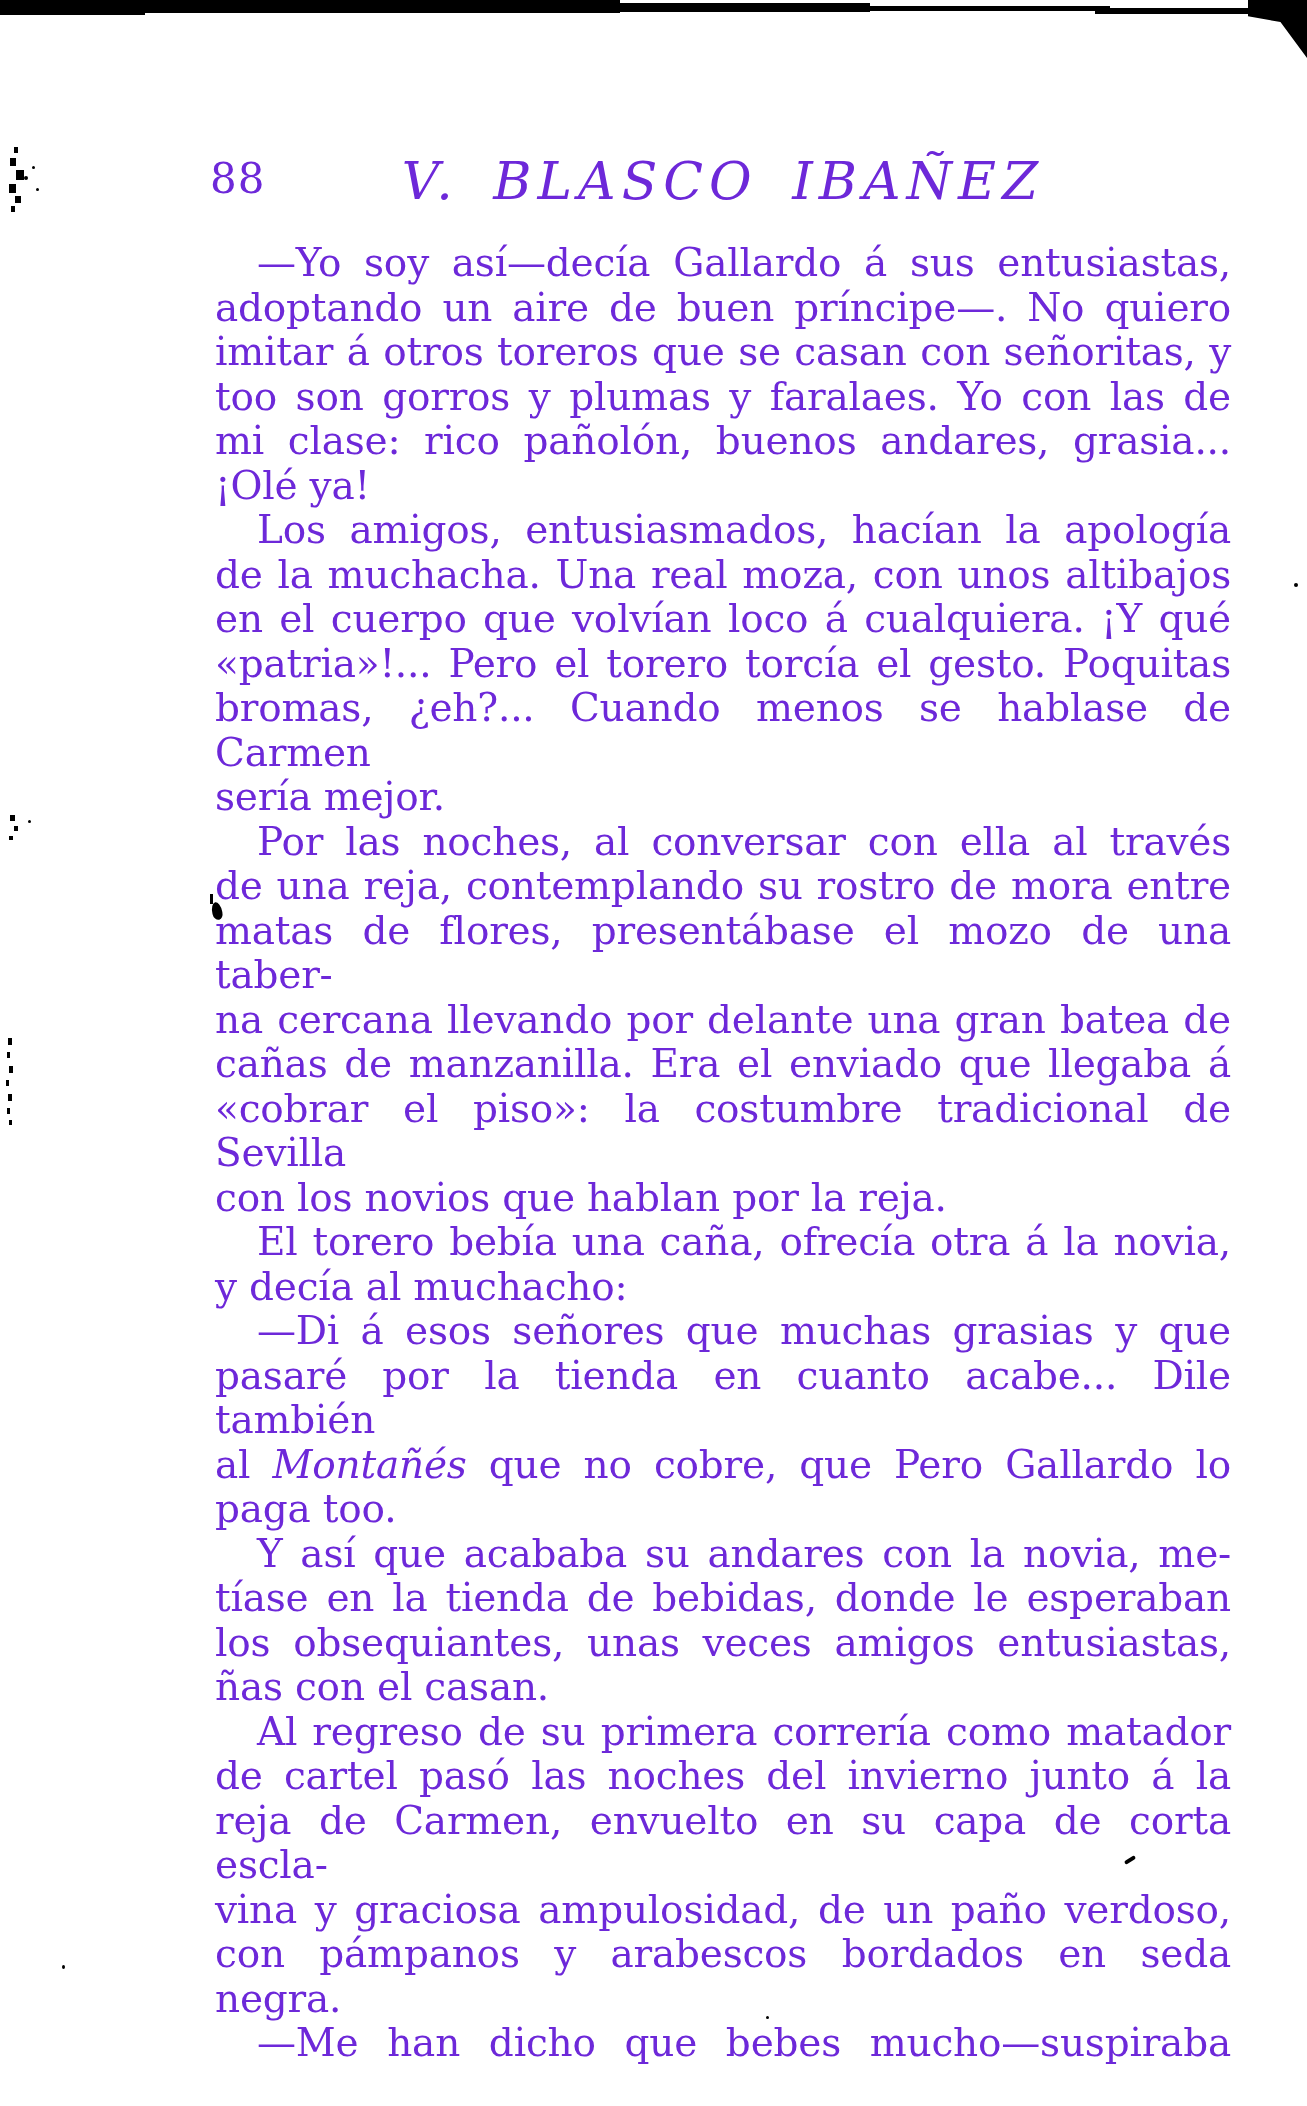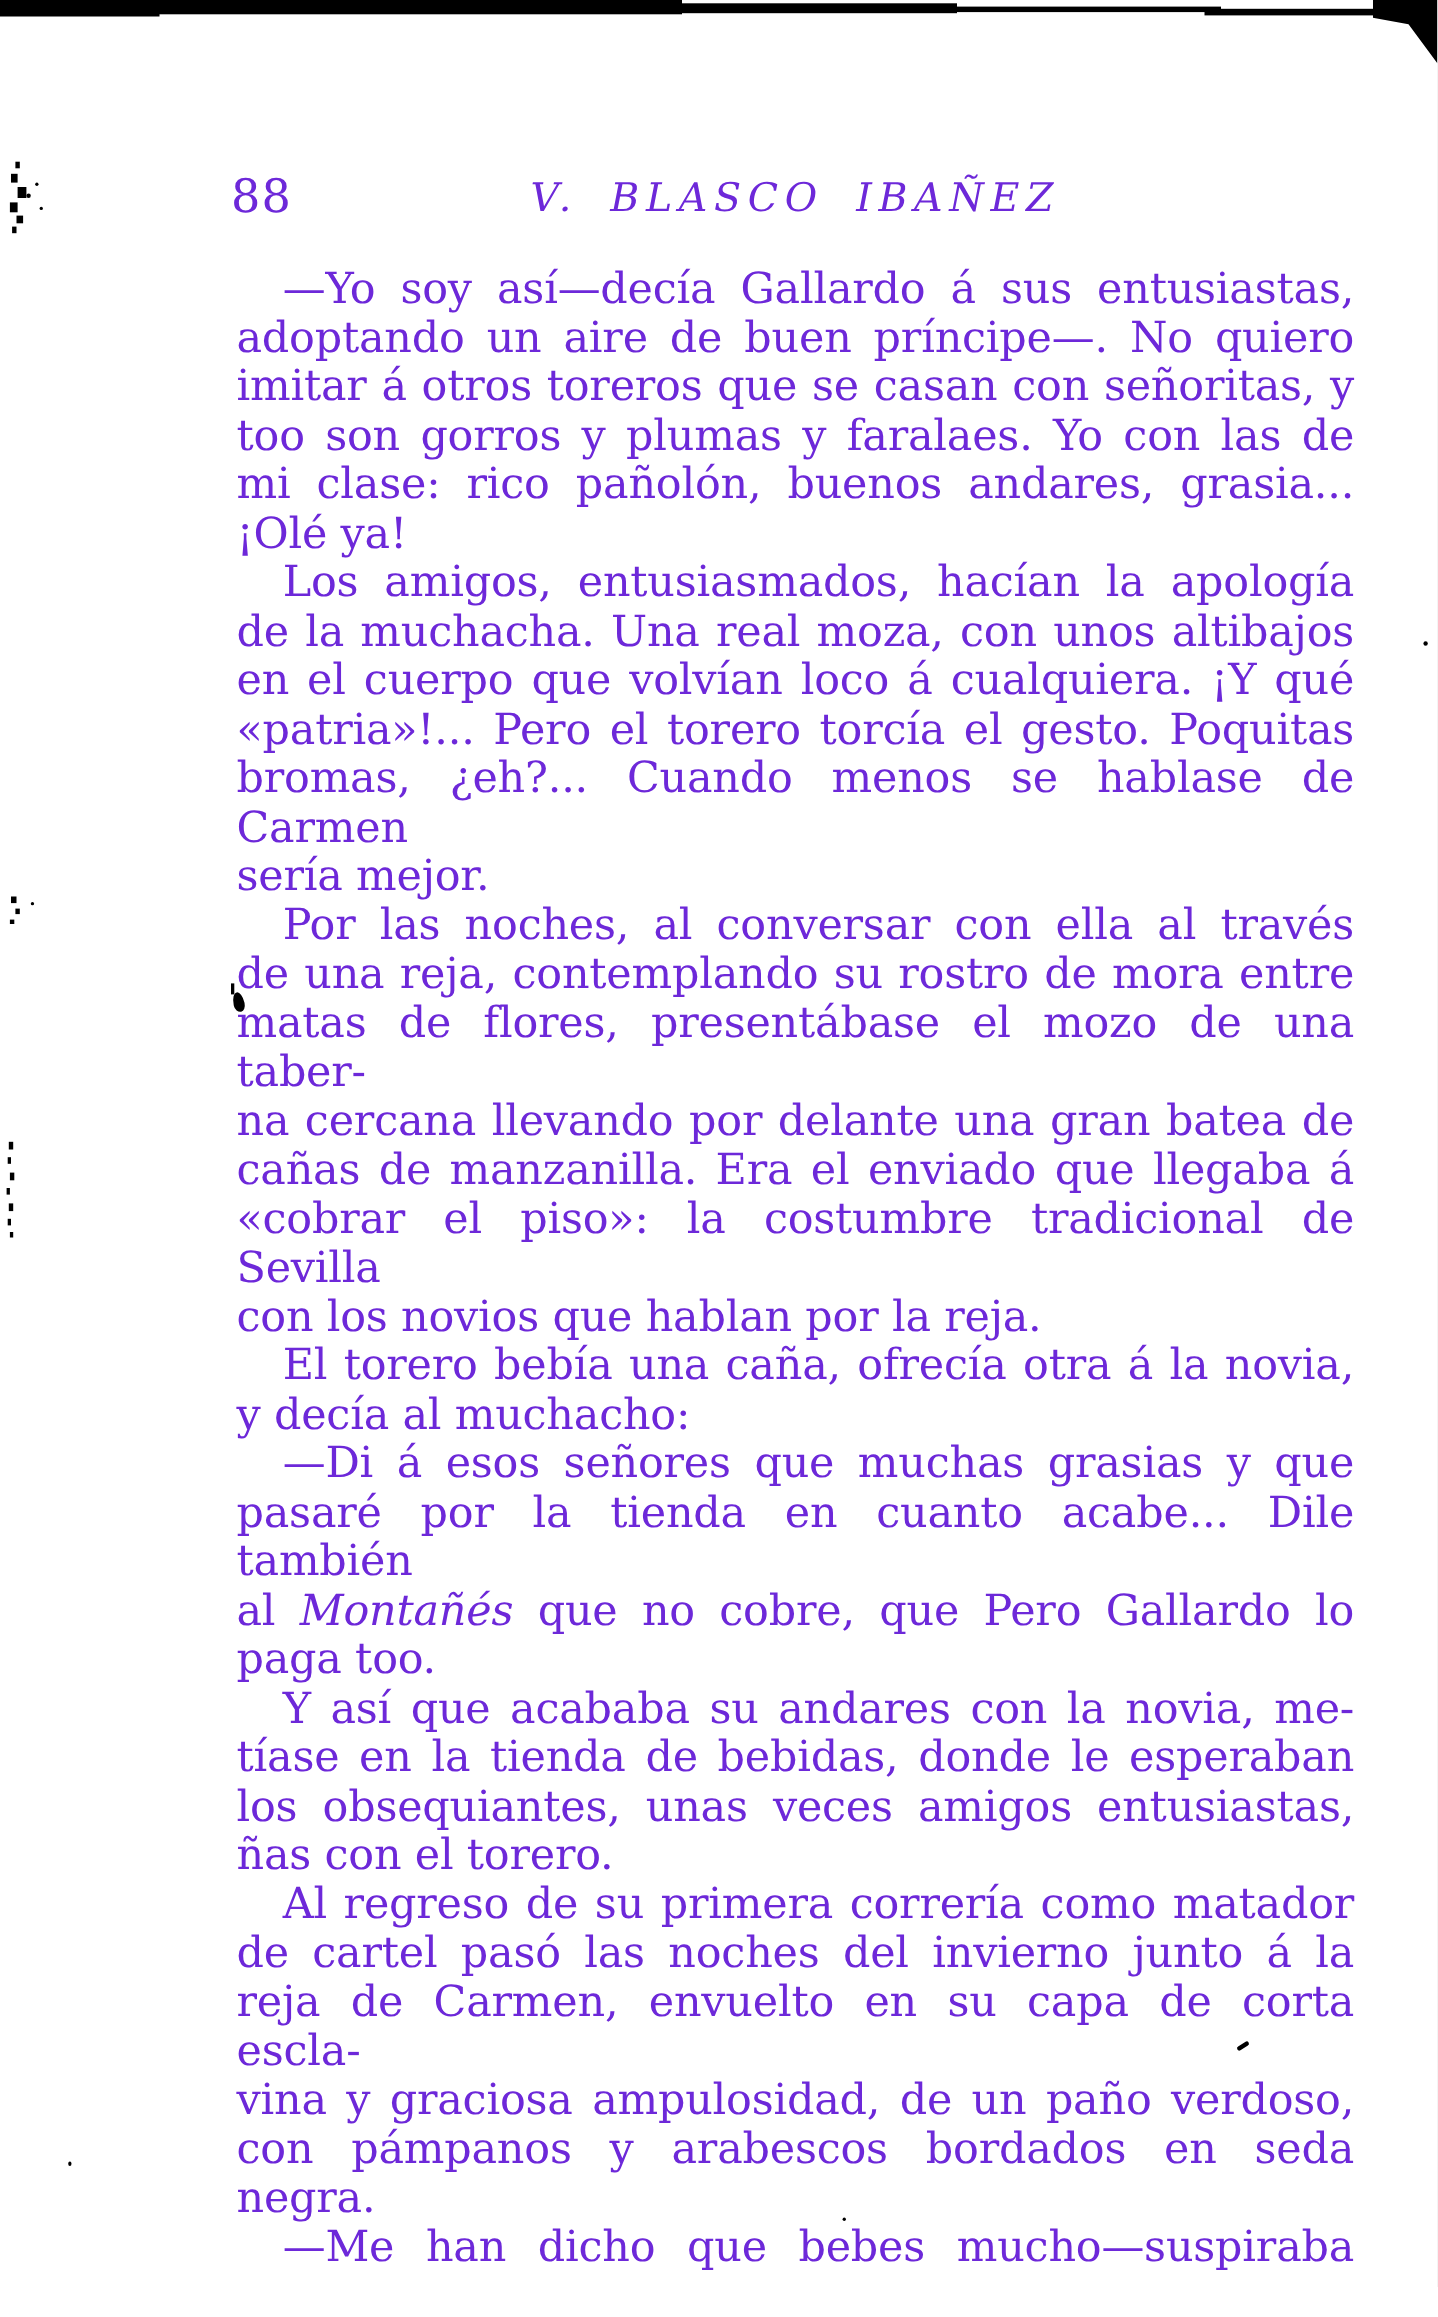--- a/index.html
+++ b/index.html
@@ -13,21 +13,21 @@
   }
   
   .page-number{
     position:absolute;left:210px;top:156px;
     font-size:42px;line-height:46px;letter-spacing:1px;
   }
   .running-title{
     position:absolute;left:215px;top:158px;width:1016px;
     text-align:center;
     font-style:italic;
-    font-size:36px;line-height:46px;
+    font-size:52px;line-height:46px;
     letter-spacing:6px;word-spacing:12px;
     white-space:nowrap;
   }
   
   .text-block{
     position:absolute;left:215px;top:241px;width:1016px;
   }
   .line{
     font-size:39px;
     line-height:44.5px;
@@ -127,21 +127,21 @@
       <div class="line last"><span>con los novios que hablan por la reja.</span></div>
       <div class="line indent"><span>El torero bebía una caña, ofrecía otra á la novia,</span></div>
       <div class="line last"><span>y decía al muchacho:</span></div>
       <div class="line indent"><span>—Di á esos señores que muchas grasias y que</span></div>
       <div class="line"><span>pasaré por la tienda en cuanto acabe... Dile también</span></div>
       <div class="line"><span>al </span><span class="em">Montañés</span><span> que no cobre, que Pero Gallardo lo</span></div>
       <div class="line last"><span>paga too.</span></div>
       <div class="line indent"><span>Y así que acababa su andares con la novia, me-</span></div>
       <div class="line"><span>tíase en la tienda de bebidas, donde le esperaban</span></div>
       <div class="line"><span>los obsequiantes, unas veces amigos entusiastas,</span></div>
-      <div class="line last"><span>ñas con el torero.</span></div>
+      <div class="line last"><span>ñas con el casan.</span></div>
       <div class="line indent"><span>Al regreso de su primera correría como matador</span></div>
       <div class="line"><span>de cartel pasó las noches del invierno junto á la</span></div>
       <div class="line"><span>reja de Carmen, envuelto en su capa de corta escla-</span></div>
       <div class="line"><span>vina y graciosa ampulosidad, de un paño verdoso,</span></div>
       <div class="line"><span>con pámpanos y arabescos bordados en seda negra.</span></div>
       <div class="line indent"><span>—Me han dicho que bebes mucho—suspiraba</span></div>
     </div>
 
 </div>
 

